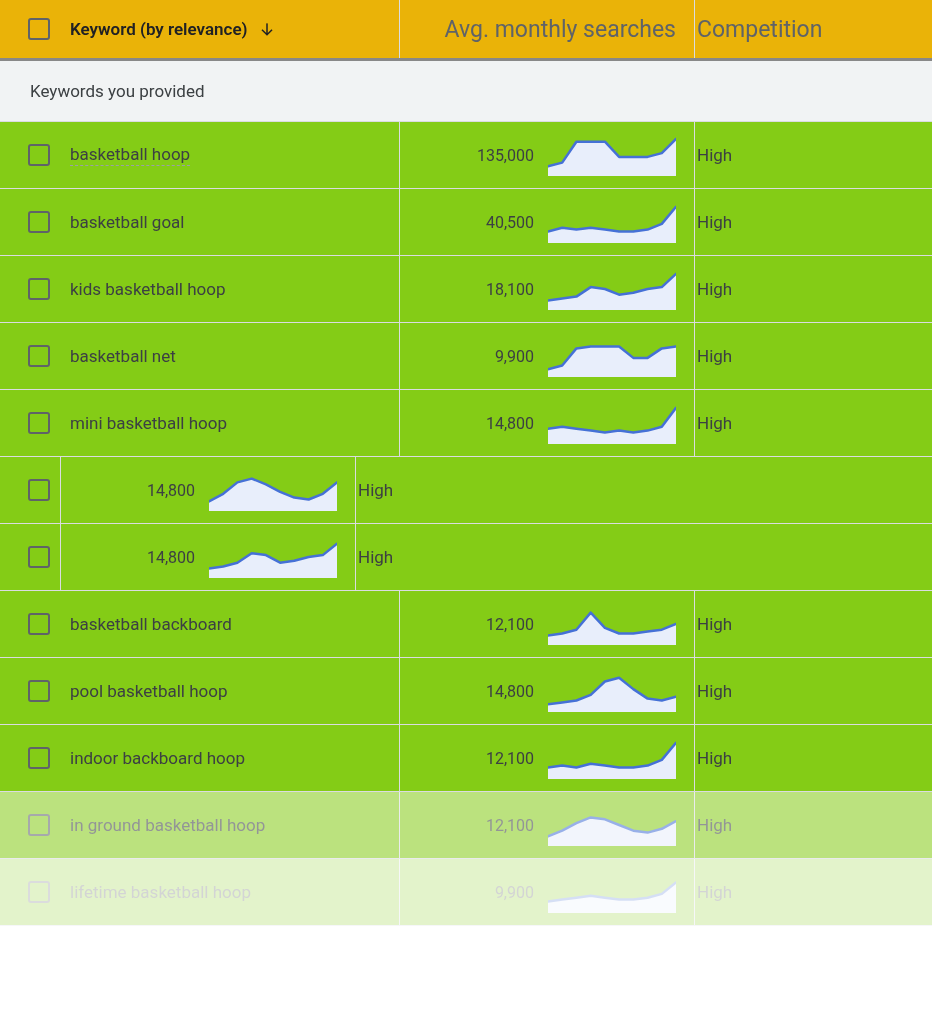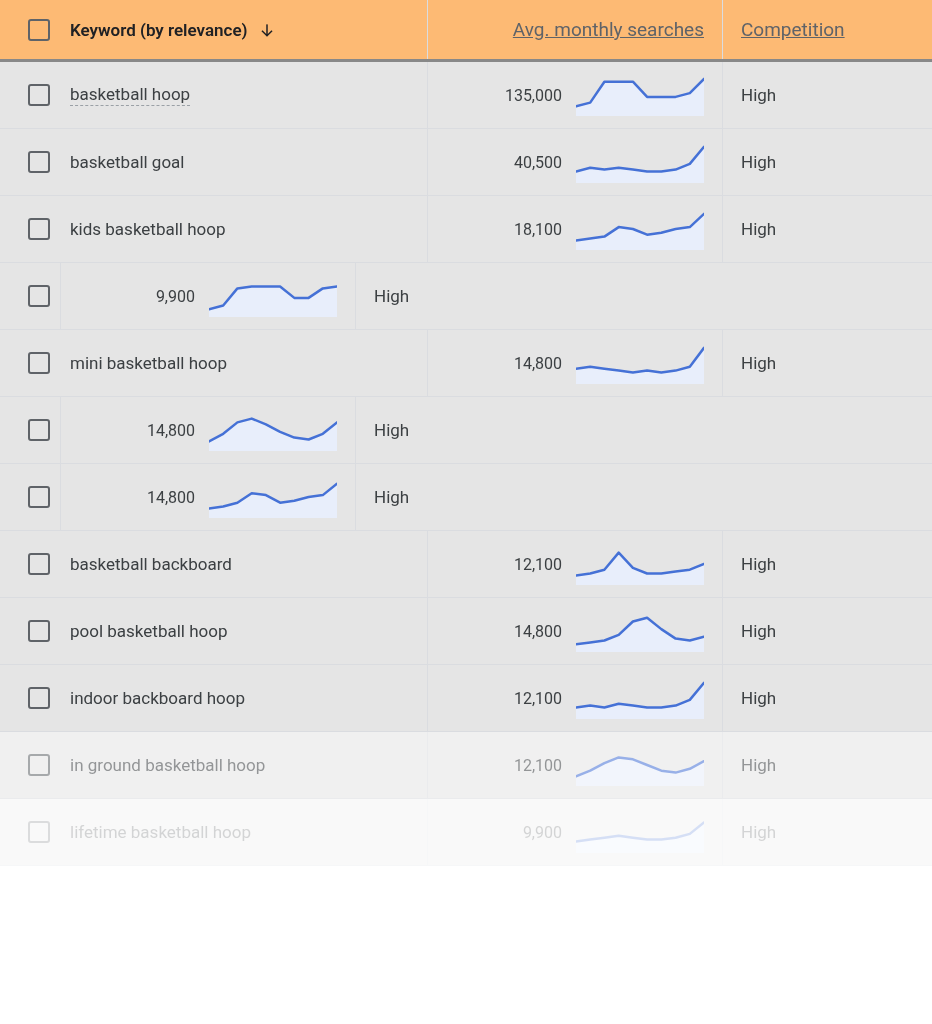--- a/index.html
+++ b/index.html
@@ -7,33 +7,32 @@
     font-family: 'Google Sans', Roboto, Arial, sans-serif;
     font-size: 15px;
     color: #3c4043;
     background: #fff;
     width: 932px;
   }
   .table { width: 100%; border-collapse: collapse; }
   .header-row {
     display: flex;
     border-bottom: 3px solid #888;
-    background: #fdba74;
+    background: #eab308;
   }
   .header-row .col-keyword {
     display: flex;
     align-items: center;
     font-weight: 600;
     color: #202124;
     font-size: 17px;
   }
   .header-row .col-searches, .header-row .col-comp {
     color: #5f6368;
-    font-size: 19px;
-    text-decoration: underline;
+    font-size: 23px;
   }
   .col-checkbox {
     width: 60px;
     padding: 18px 12px 18px 30px;
     display: flex;
     align-items: center;
     justify-content: center;
   }
   .col-keyword {
     flex: 1;
@@ -49,40 +48,40 @@
     padding: 12px 18px;
     display: flex;
     align-items: center;
     justify-content: flex-end;
     gap: 14px;
     font-size: 16px;
     color: #3c4043;
   }
   .col-searches .num { text-align: right; min-width: 70px; }
   .col-comp {
-    width: 210px;
+    width: 238px;
     border-left: 1px solid #dadce0;
-    padding: 18px;
+    padding: 2px;
     display: flex;
     align-items: center;
     font-size: 17px;
     color: #3c4043;
   }
   .section-row {
     display: flex;
     background: #f1f3f4;
     border-bottom: 1px solid #dadce0;
     padding: 20px 30px;
     font-size: 17px;
     color: #3c4043;
   }
   .data-row {
     display: flex;
     border-bottom: 1px solid #dadce0;
-    background: #e5e5e5;
+    background: #84cc16;
   }
   .checkbox {
     width: 22px;
     height: 22px;
     border: 2.5px solid #5f6368;
     border-radius: 3px;
     cursor: pointer;
     flex-shrink: 0;
   }
   .sort-arrow {
@@ -118,20 +117,23 @@
       </span>
     </div>
     <div class="col-searches" style="justify-content:flex-end;">
       <span>Avg. monthly searches</span>
     </div>
     <div class="col-comp">
       <span>Competition</span>
     </div>
   </div>
 
+  <div class="section-row">
+    <span>Keywords you provided</span>
+  </div>
 
   <div id="provided-body">
       <div class="data-row ">
     <div class="col-checkbox">
       <div class="checkbox"></div>
     </div>
     <div class="col-keyword">
       <span class="dotted-underline"><span>basketball hoop</span></span>
     </div>
     <div class="col-searches">
@@ -182,20 +184,23 @@
   </svg>
     </div>
     <div class="col-comp">
       <span>High</span>
     </div>
       </div>
       <div class="data-row ">
     <div class="col-checkbox">
       <div class="checkbox"></div>
     </div>
+    <div class="col-keyword">
+      <span>basketball net</span>
+    </div>
     <div class="col-searches">
       <span class="num">9,900</span>
       <svg class="sparkline" viewBox="0 0 128 42">
     <path d="M0.0 34.3 L14.2 30.5 L28.4 13.4 L42.7 11.5 L56.9 11.5 L71.1 11.5 L85.3 22.9 L99.6 22.9 L113.8 13.4 L128.0 11.5 L128 42 L0 42 Z" fill="#e8eefb" stroke="none"></path>
     <path d="M0.0 34.3 L14.2 30.5 L28.4 13.4 L42.7 11.5 L56.9 11.5 L71.1 11.5 L85.3 22.9 L99.6 22.9 L113.8 13.4 L128.0 11.5" fill="none" stroke="#4571d6" stroke-width="2.5" stroke-linejoin="round" stroke-linecap="round"></path>
   </svg>
     </div>
     <div class="col-comp">
       <span>High</span>
     </div>

